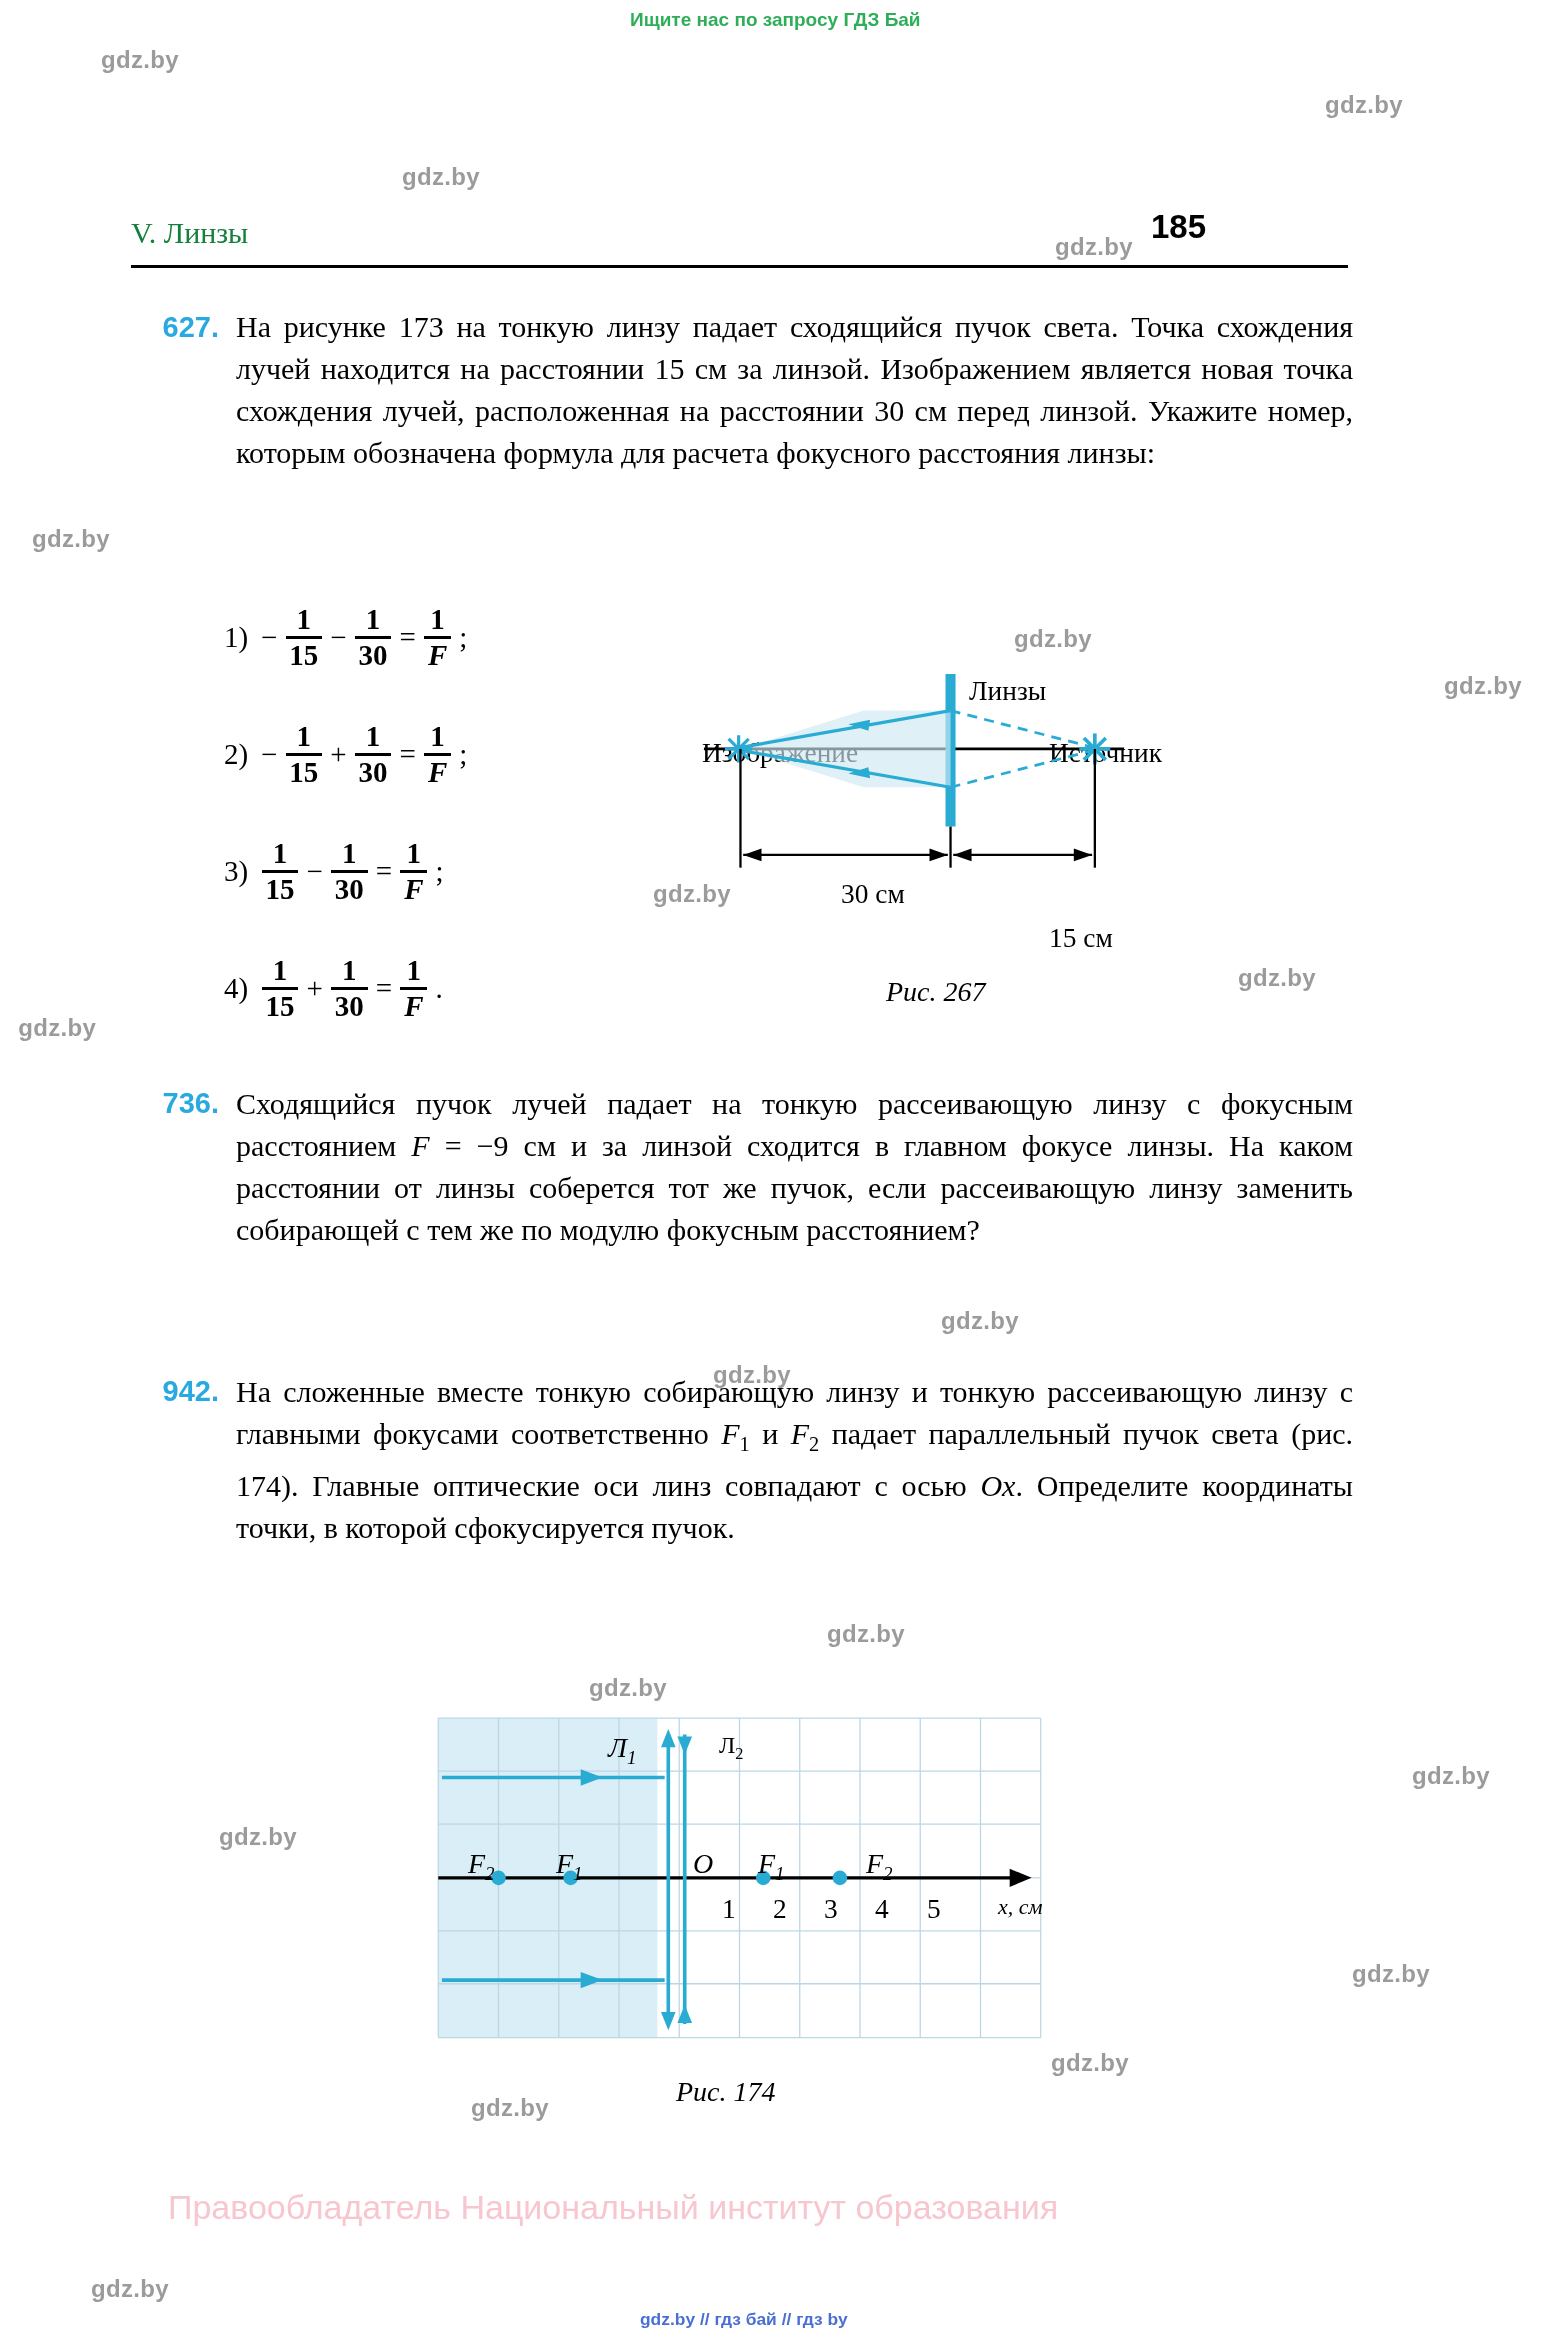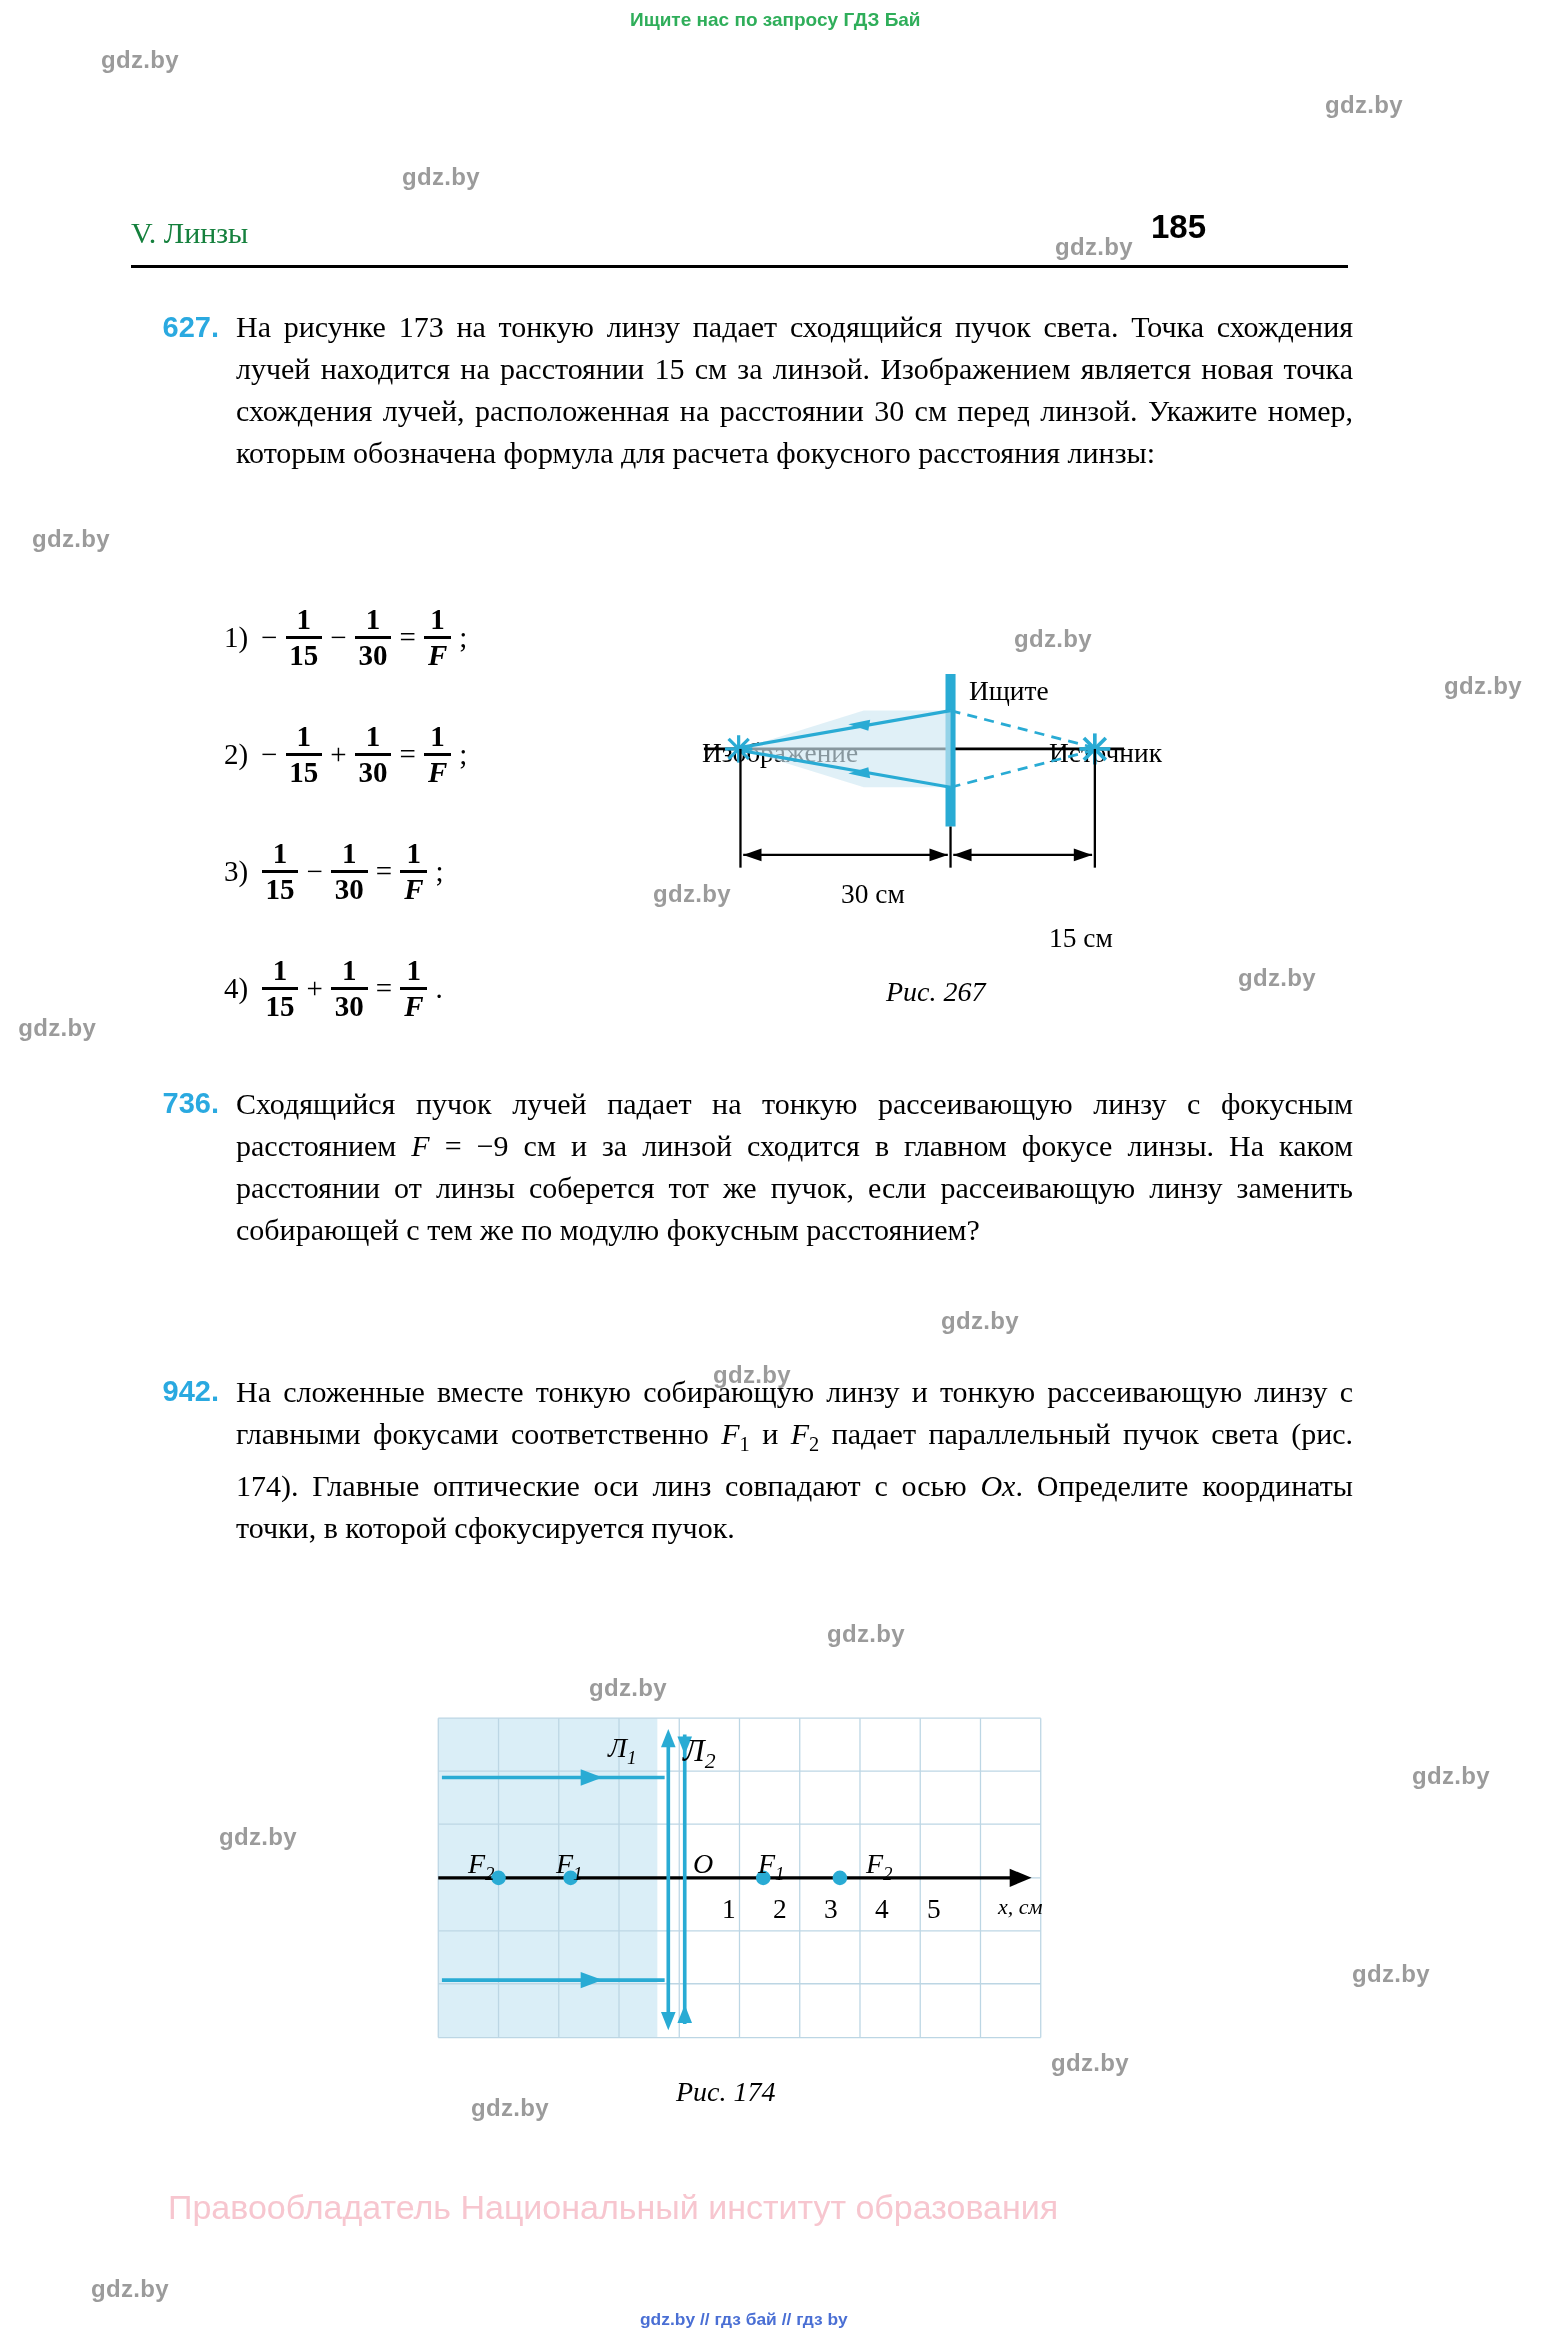--- a/index.html
+++ b/index.html
@@ -261,21 +261,21 @@
     </span>
     <span class="op">=</span>
     <span class="frac italic">
       <span class="num" style="font-style:normal">1</span>
       <span class="bar"></span>
       <span class="den">F</span>
     </span>
     <span class="op">.</span>
   </div>
 
-  <div class="figlabel" style="left:969px; top:676px; font-size:27.4px;">Ищите</div>
+  <div class="figlabel" style="left:969px; top:676px; font-size:27.4px;">Линзы</div>
   <div class="figlabel" style="left:702px; top:738px; font-size:27.4px;">Изображение</div>
   <div class="figlabel" style="left:1049px; top:738px; font-size:27.4px;">Источник</div>
 
   <svg class="fig173" viewBox="0 0 600 420">
 
     <line x1="70" y1="130" x2="530" y2="130" stroke="#000" stroke-width="3"></line>
 
     <line x1="340" y1="48" x2="340" y2="215" stroke="#29ABD4" stroke-width="11"></line>
 
     <polygon points="110,130 245,88 340,88 340,172 245,172" fill="#cfe8f2" fill-opacity="0.65" stroke="none"></polygon>
@@ -370,21 +370,21 @@
     <line x1="14" y1="297" x2="258" y2="297" stroke="#29ABD4" stroke-width="4"></line>
     <polygon points="190,297 166,288 166,306" fill="#29ABD4"></polygon>
 
     <circle cx="76" cy="185" r="8" fill="#29ABD4"></circle>
     <circle cx="155" cy="185" r="8" fill="#29ABD4"></circle>
     <circle cx="366" cy="185" r="8" fill="#29ABD4"></circle>
     <circle cx="450" cy="185" r="8" fill="#29ABD4"></circle>
   </svg>
 
   <div class="figlabel" style="left:608px; top:1732px; font-size:28px; font-style:italic;">Л<sub>1</sub></div>
-  <div class="figlabel" style="left:683px; top:1732px; font-size:32px; font-style:italic;">Л<sub>2</sub></div>
+  <div class="figlabel" style="left:719px; top:1732px; font-size:24px; ">Л<sub>2</sub></div>
 
   <div class="figlabel" style="left:468px; top:1848px; font-size:28px; font-style:italic;">F<sub>2</sub></div>
   <div class="figlabel" style="left:556px; top:1848px; font-size:28px; font-style:italic;">F<sub>1</sub></div>
   <div class="figlabel" style="left:693px; top:1848px; font-size:28px; font-style:italic;">O</div>
   <div class="figlabel" style="left:758px; top:1848px; font-size:28px; font-style:italic;">F<sub>1</sub></div>
   <div class="figlabel" style="left:866px; top:1848px; font-size:28px; font-style:italic;">F<sub>2</sub></div>
 
   <div class="figlabel" style="left:722px; top:1894px; font-size:27.4px;">1</div>
   <div class="figlabel" style="left:773px; top:1894px; font-size:27.4px;">2</div>
   <div class="figlabel" style="left:824px; top:1894px; font-size:27.4px;">3</div>

